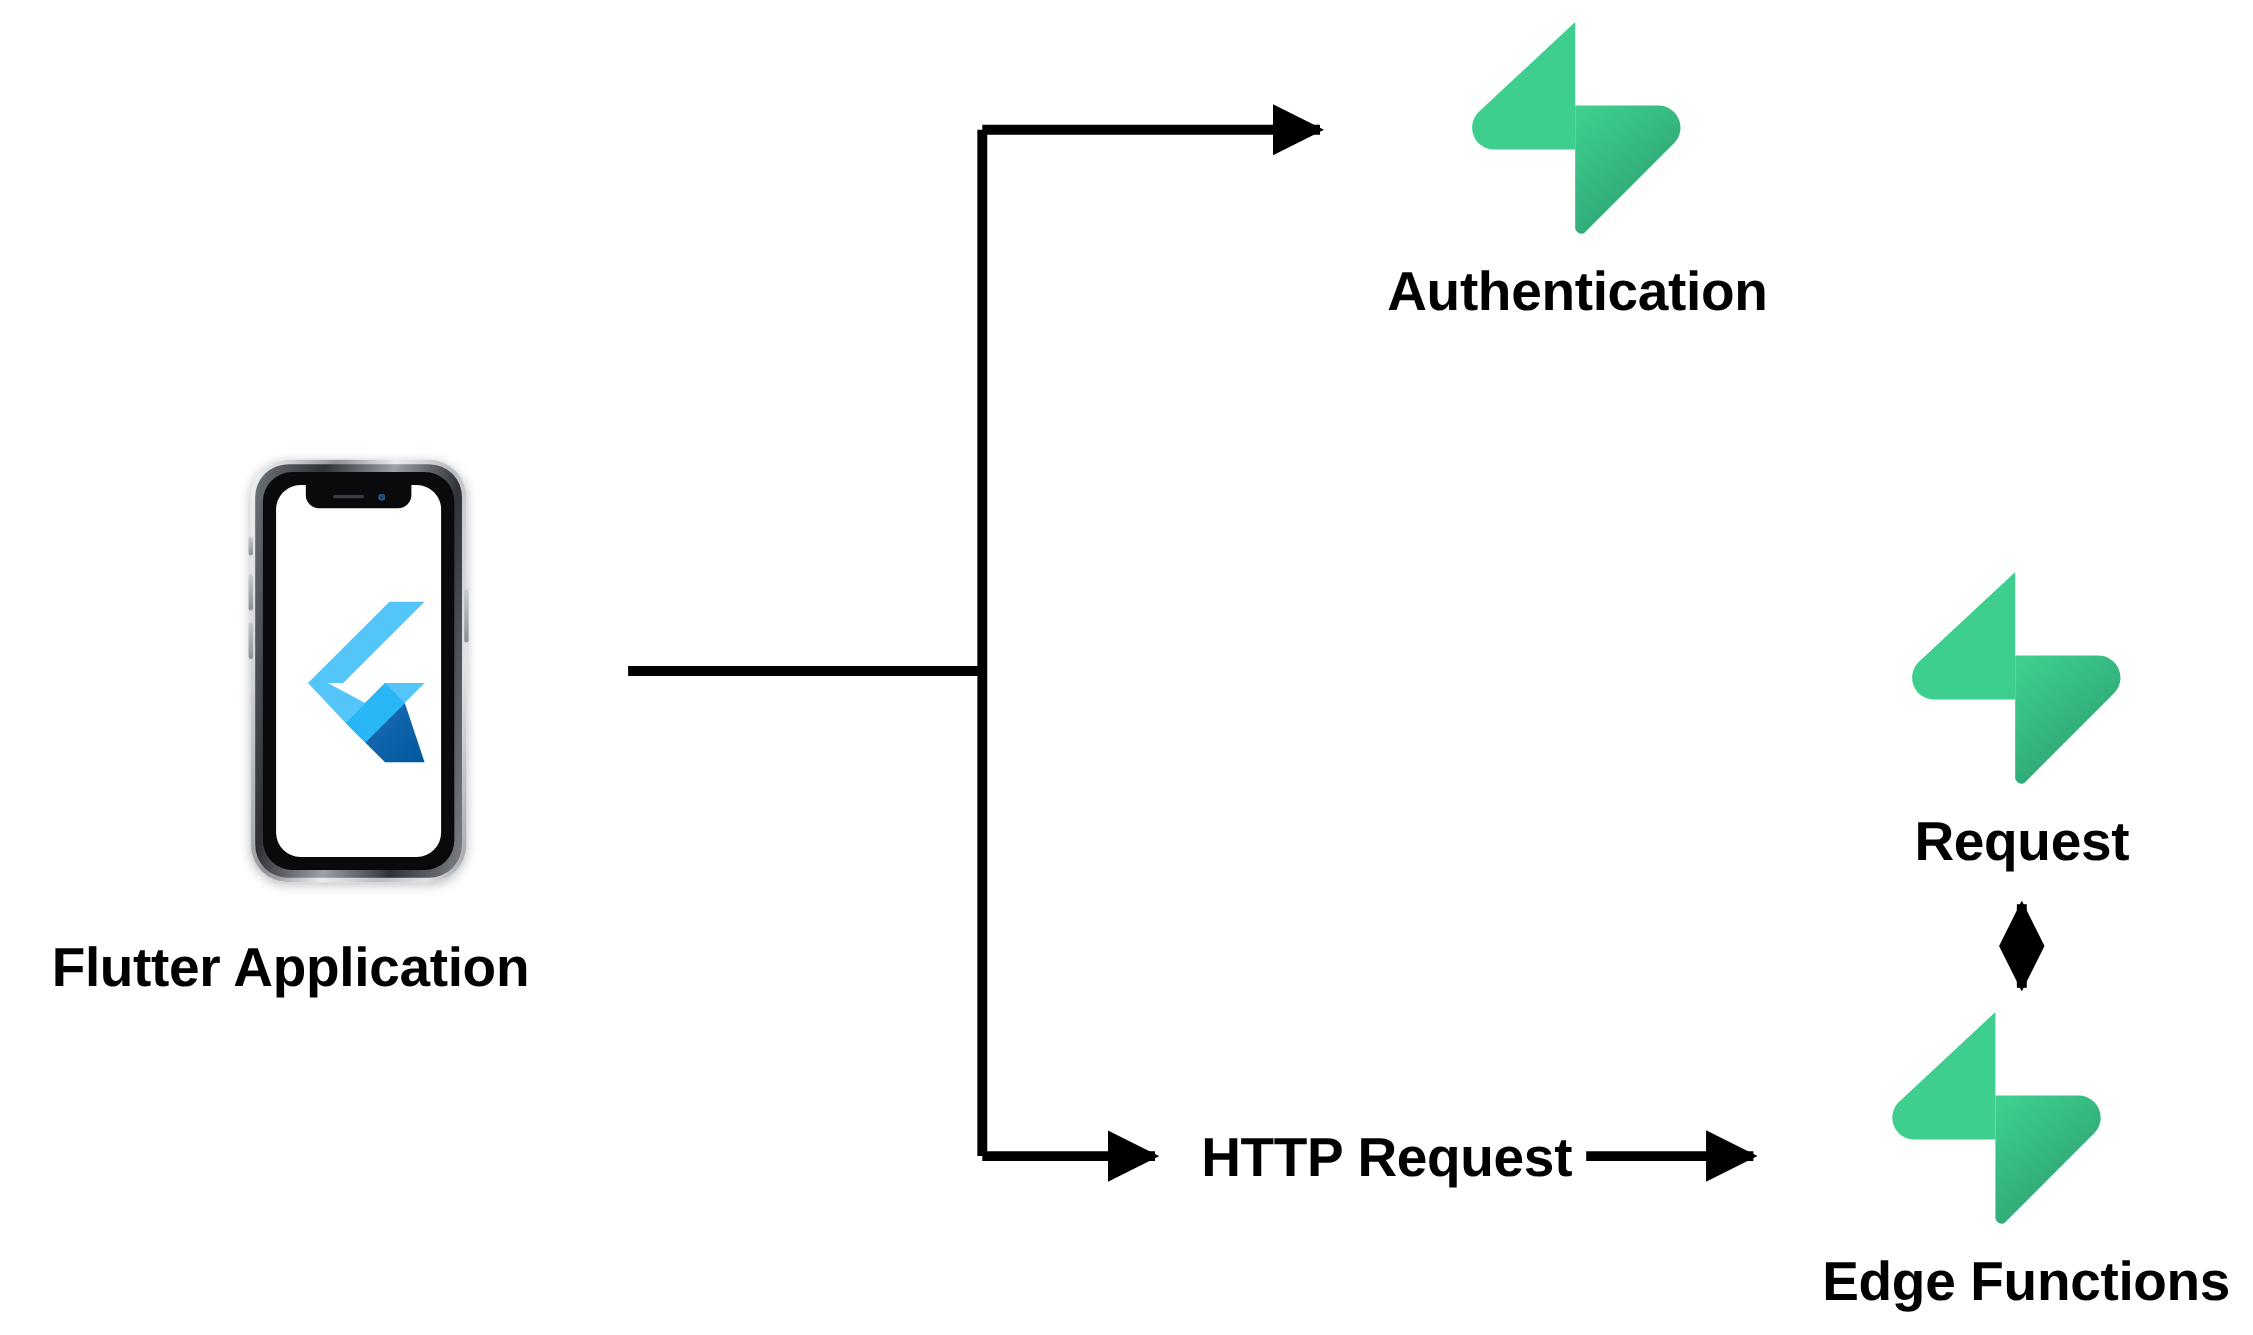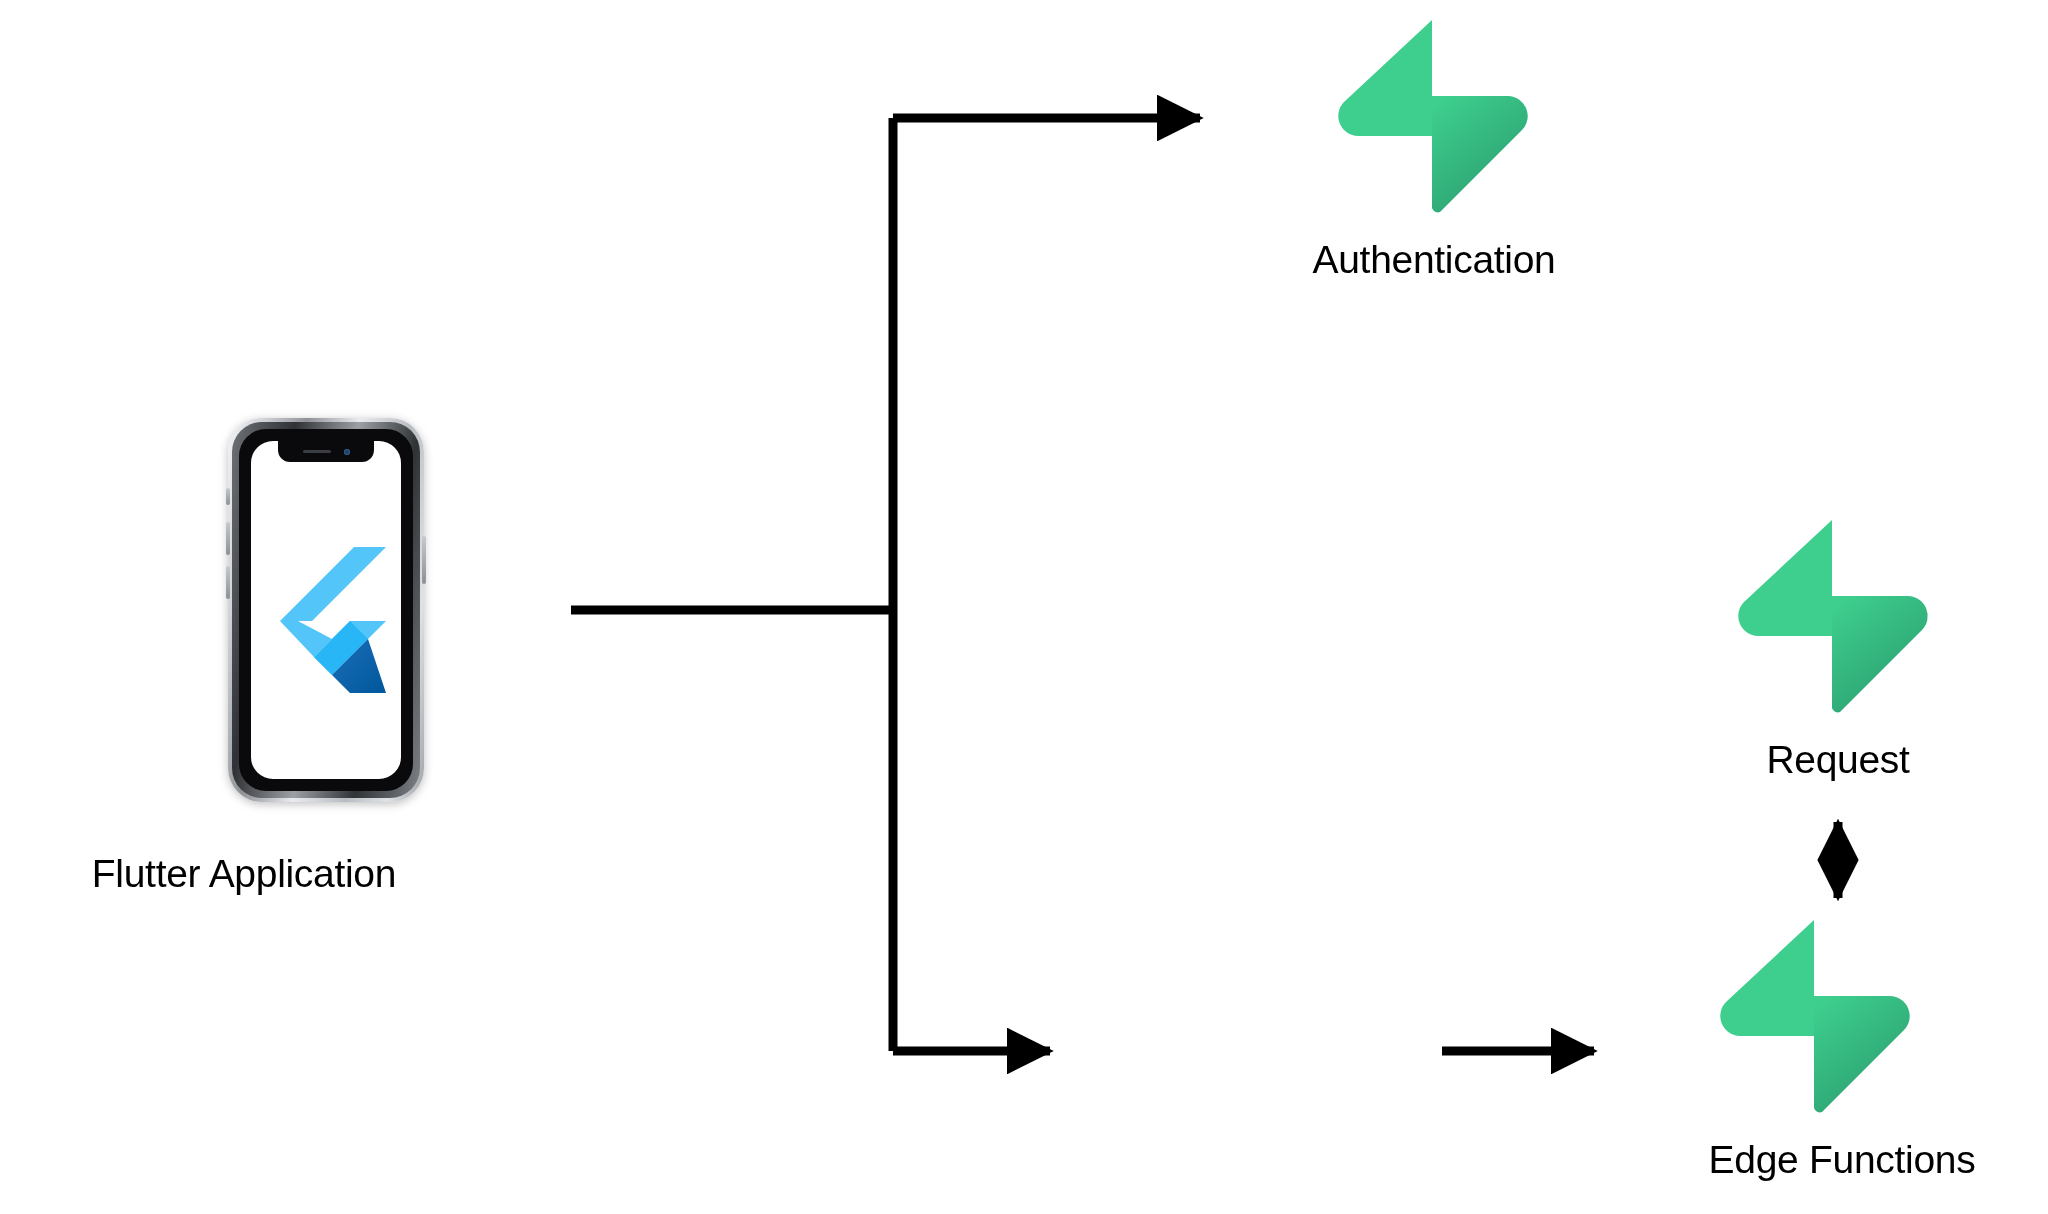--- a/index.html
+++ b/index.html
@@ -26,22 +26,22 @@
     top: 0;
     width: 2048px;
     height: 1214px;
     pointer-events: none;
   }
 
   
   .node-label {
     position: absolute;
     color: #000000;
-    font-size: 39px;
-    font-weight: 400;
+    font-size: 50px;
+    font-weight: 700;
     letter-spacing: -0.3px;
     white-space: nowrap;
     line-height: 1;
   }
   .label-center {
     transform: translateX(-50%);
     text-align: center;
   }
 
   
@@ -191,21 +191,21 @@
 
               <polygon points="18,76 52,112 70,94 36,76" fill="#54C5F8"></polygon>
             </svg>
 
           </div>
         </div>
       </div>
     </div>
   </div>
 
-  <div class="node-label label-center" style="left: 244px; top: 854px;">Flutter Application</div>
+  <div class="node-label label-center" style="left: 264px; top: 854px;">Flutter Application</div>
 
   <svg class="supabase-logo" style="left:1336px; top:16px; width:196px; height:200px;" viewBox="0 0 196 200" aria-hidden="true">
     <defs>
       <linearGradient id="sb-grad-auth" x1="0.12" y1="0" x2="0.78" y2="1">
         <stop offset="0%" stop-color="#3ECF8E"></stop>
         <stop offset="100%" stop-color="#2A9B6E"></stop>
       </linearGradient>
     </defs>
     <path d="M 96 4 L 96 120 L 22 120 A 20 20 0 0 1 8 86 Z" fill="#3ECF8E"></path>
     <path d="M 96 80 L 172 80 A 20 20 0 0 1 186 114 L 104 196 A 6 6 0 0 1 96 192 Z" fill="url(#sb-grad-auth)"></path>
@@ -229,14 +229,15 @@
       <linearGradient id="sb-grad-ef" x1="0.12" y1="0" x2="0.78" y2="1">
         <stop offset="0%" stop-color="#3ECF8E"></stop>
         <stop offset="100%" stop-color="#2A9B6E"></stop>
       </linearGradient>
     </defs>
     <path d="M 96 4 L 96 120 L 22 120 A 20 20 0 0 1 8 86 Z" fill="#3ECF8E"></path>
     <path d="M 96 80 L 172 80 A 20 20 0 0 1 186 114 L 104 196 A 6 6 0 0 1 96 192 Z" fill="url(#sb-grad-ef)"></path>
   </svg>
   <div class="node-label label-center" style="left: 1842px; top: 1140px;">Edge Functions</div>
 
+  <div class="node-label" style="left: 1092px; top: 1027px;">HTTP Request</div>
 
 </div>
 
 </body></html>

